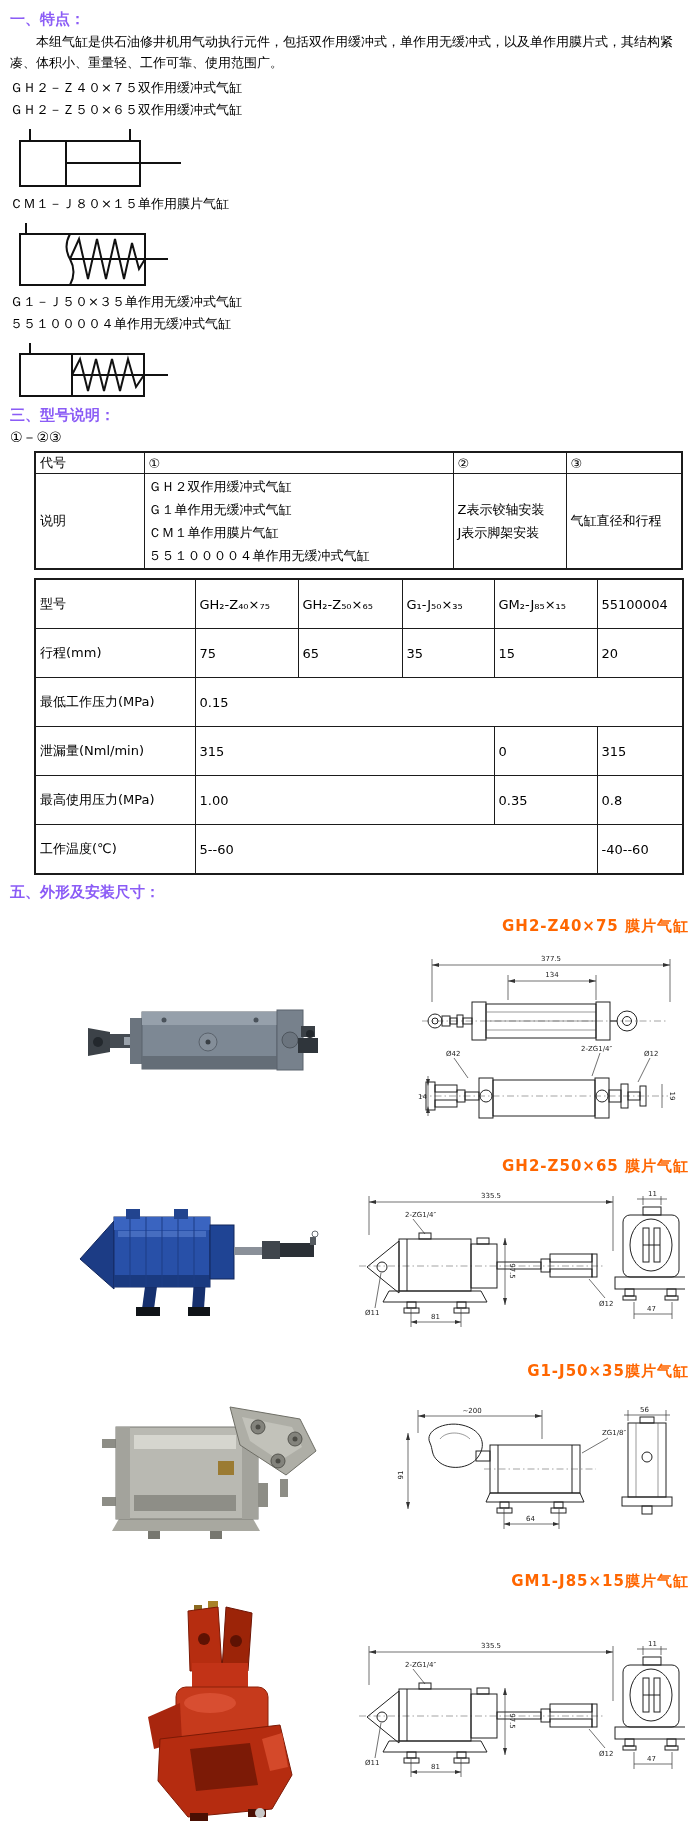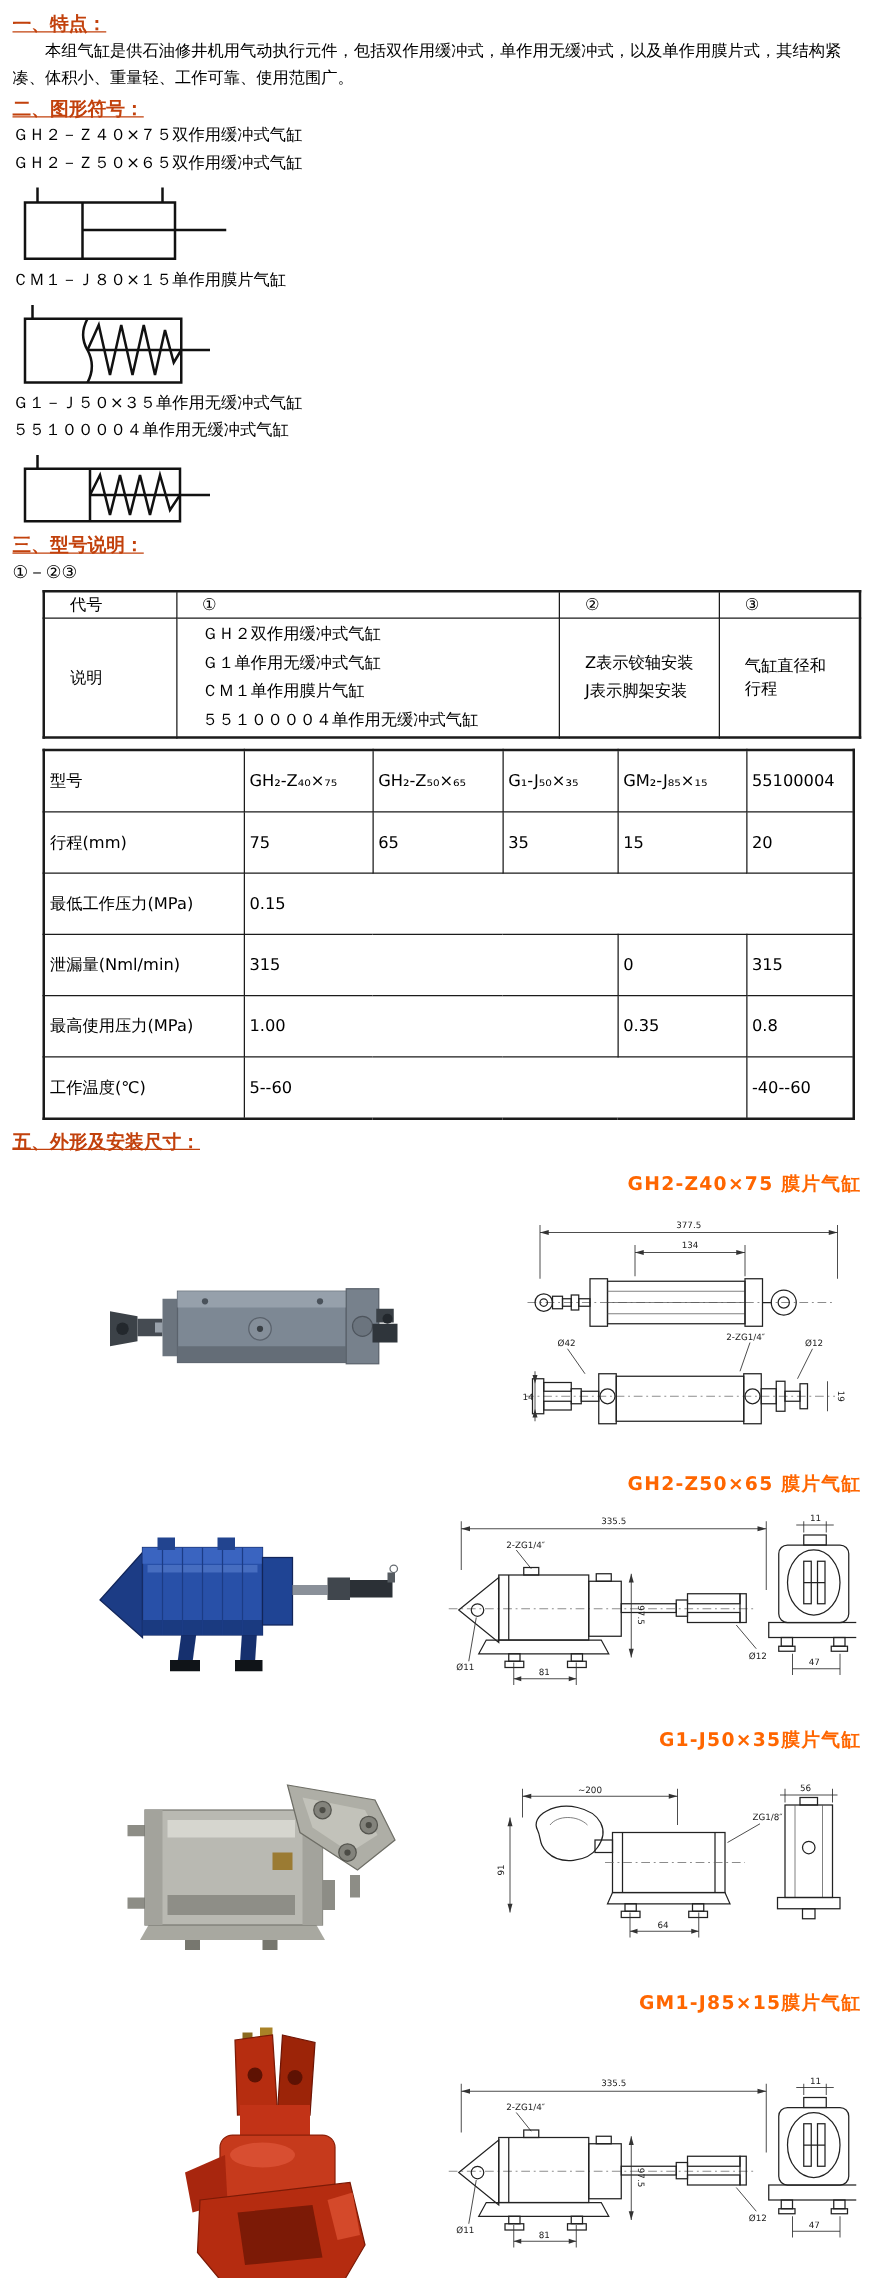--- a/index.html
+++ b/index.html
@@ -1,24 +1,24 @@
 <!DOCTYPE html>
 <html><head>
 <meta charset="utf-8">
 <style>
   html,body{margin:0;padding:0;background:#fff;}
   body{width:697px;font-family:"DejaVu Sans",sans-serif;color:#000;}
   .page{padding:6px 8px 10px 10px;}
-  .sec-h{color:#c2410c;font-weight:bold;font-size:15px;line-height:18px;margin:4px 0 3px 0;text-decoration:underline;}
+  .sec-h{color:#8b5cf6;font-weight:bold;font-size:15px;line-height:18px;margin:4px 0 3px 0;}
   .para{font-size:13px;line-height:21px;margin:1px 8px 5px 0;}
   .sym-line{font-size:13px;line-height:20px;margin:2px 0;}
   .sym-svg{display:block;margin:7px 0 5px 8px;}
   .pattern-line{font-size:14px;line-height:20px;margin:3px 0 4px 0;}
   table{border-collapse:collapse;margin:4px 0 8px 24px;border:2px solid #1b1b1b;}
-  td{border:1px solid #1b1b1b;font-size:13px;padding:1px 20px;vertical-align:middle;}
+  td{border:1px solid #1b1b1b;font-size:13px;padding:1px 4px;vertical-align:middle;}
   .t1 td{font-size:13px;}
   .desc-line{line-height:23px;white-space:nowrap;}
   .t2 td{height:18px;padding:15px 4px;white-space:nowrap;}
   .prod-h{color:#ff6600;font-weight:bold;font-size:15px;line-height:18px;margin:16px 0 6px 0;letter-spacing:1px;text-align:right;}
   .prod-row{display:flex;align-items:center;justify-content:space-between;}
   .photo-box,.draw-box{flex:0 0 auto;}
   svg text{font-family:"DejaVu Sans",sans-serif;}
   .ln{stroke:#222;stroke-width:1;fill:none;}
   .ln2{stroke:#111;stroke-width:2;fill:none;}
   .thin{stroke:#555;stroke-width:0.6;fill:none;}
@@ -29,21 +29,20 @@
   .center-draw{display:block;margin:6px auto 0 auto;}
 </style>
 </head>
 <body>
 
 <div class="page">
 
   <div class="sec-h">一、特点：</div>
   <div class="para">　　本组气缸是供石油修井机用气动执行元件，包括双作用缓冲式，单作用无缓冲式，以及单作用膜片式，其结构紧凑、体积小、重量轻、工作可靠、使用范围广。</div>
 
-  <div class="sec-h">二、图形符号：</div>
   <div class="sym-line">ＧＨ２－Ｚ４０×７５双作用缓冲式气缸</div>
   <div class="sym-line">ＧＨ２－Ｚ５０×６５双作用缓冲式气缸</div>
 
   <svg class="sym-svg" width="175" height="62" viewBox="0 0 175 62">
     <line class="ln2" x1="12" y1="2" x2="12" y2="14"></line>
     <line class="ln2" x1="112" y1="2" x2="112" y2="14"></line>
     <rect class="ln2" x="2" y="14" width="120" height="45"></rect>
     <line class="ln2" x1="48" y1="14" x2="48" y2="59"></line>
     <line class="ln2" x1="48" y1="36" x2="163" y2="36"></line>
   </svg>

